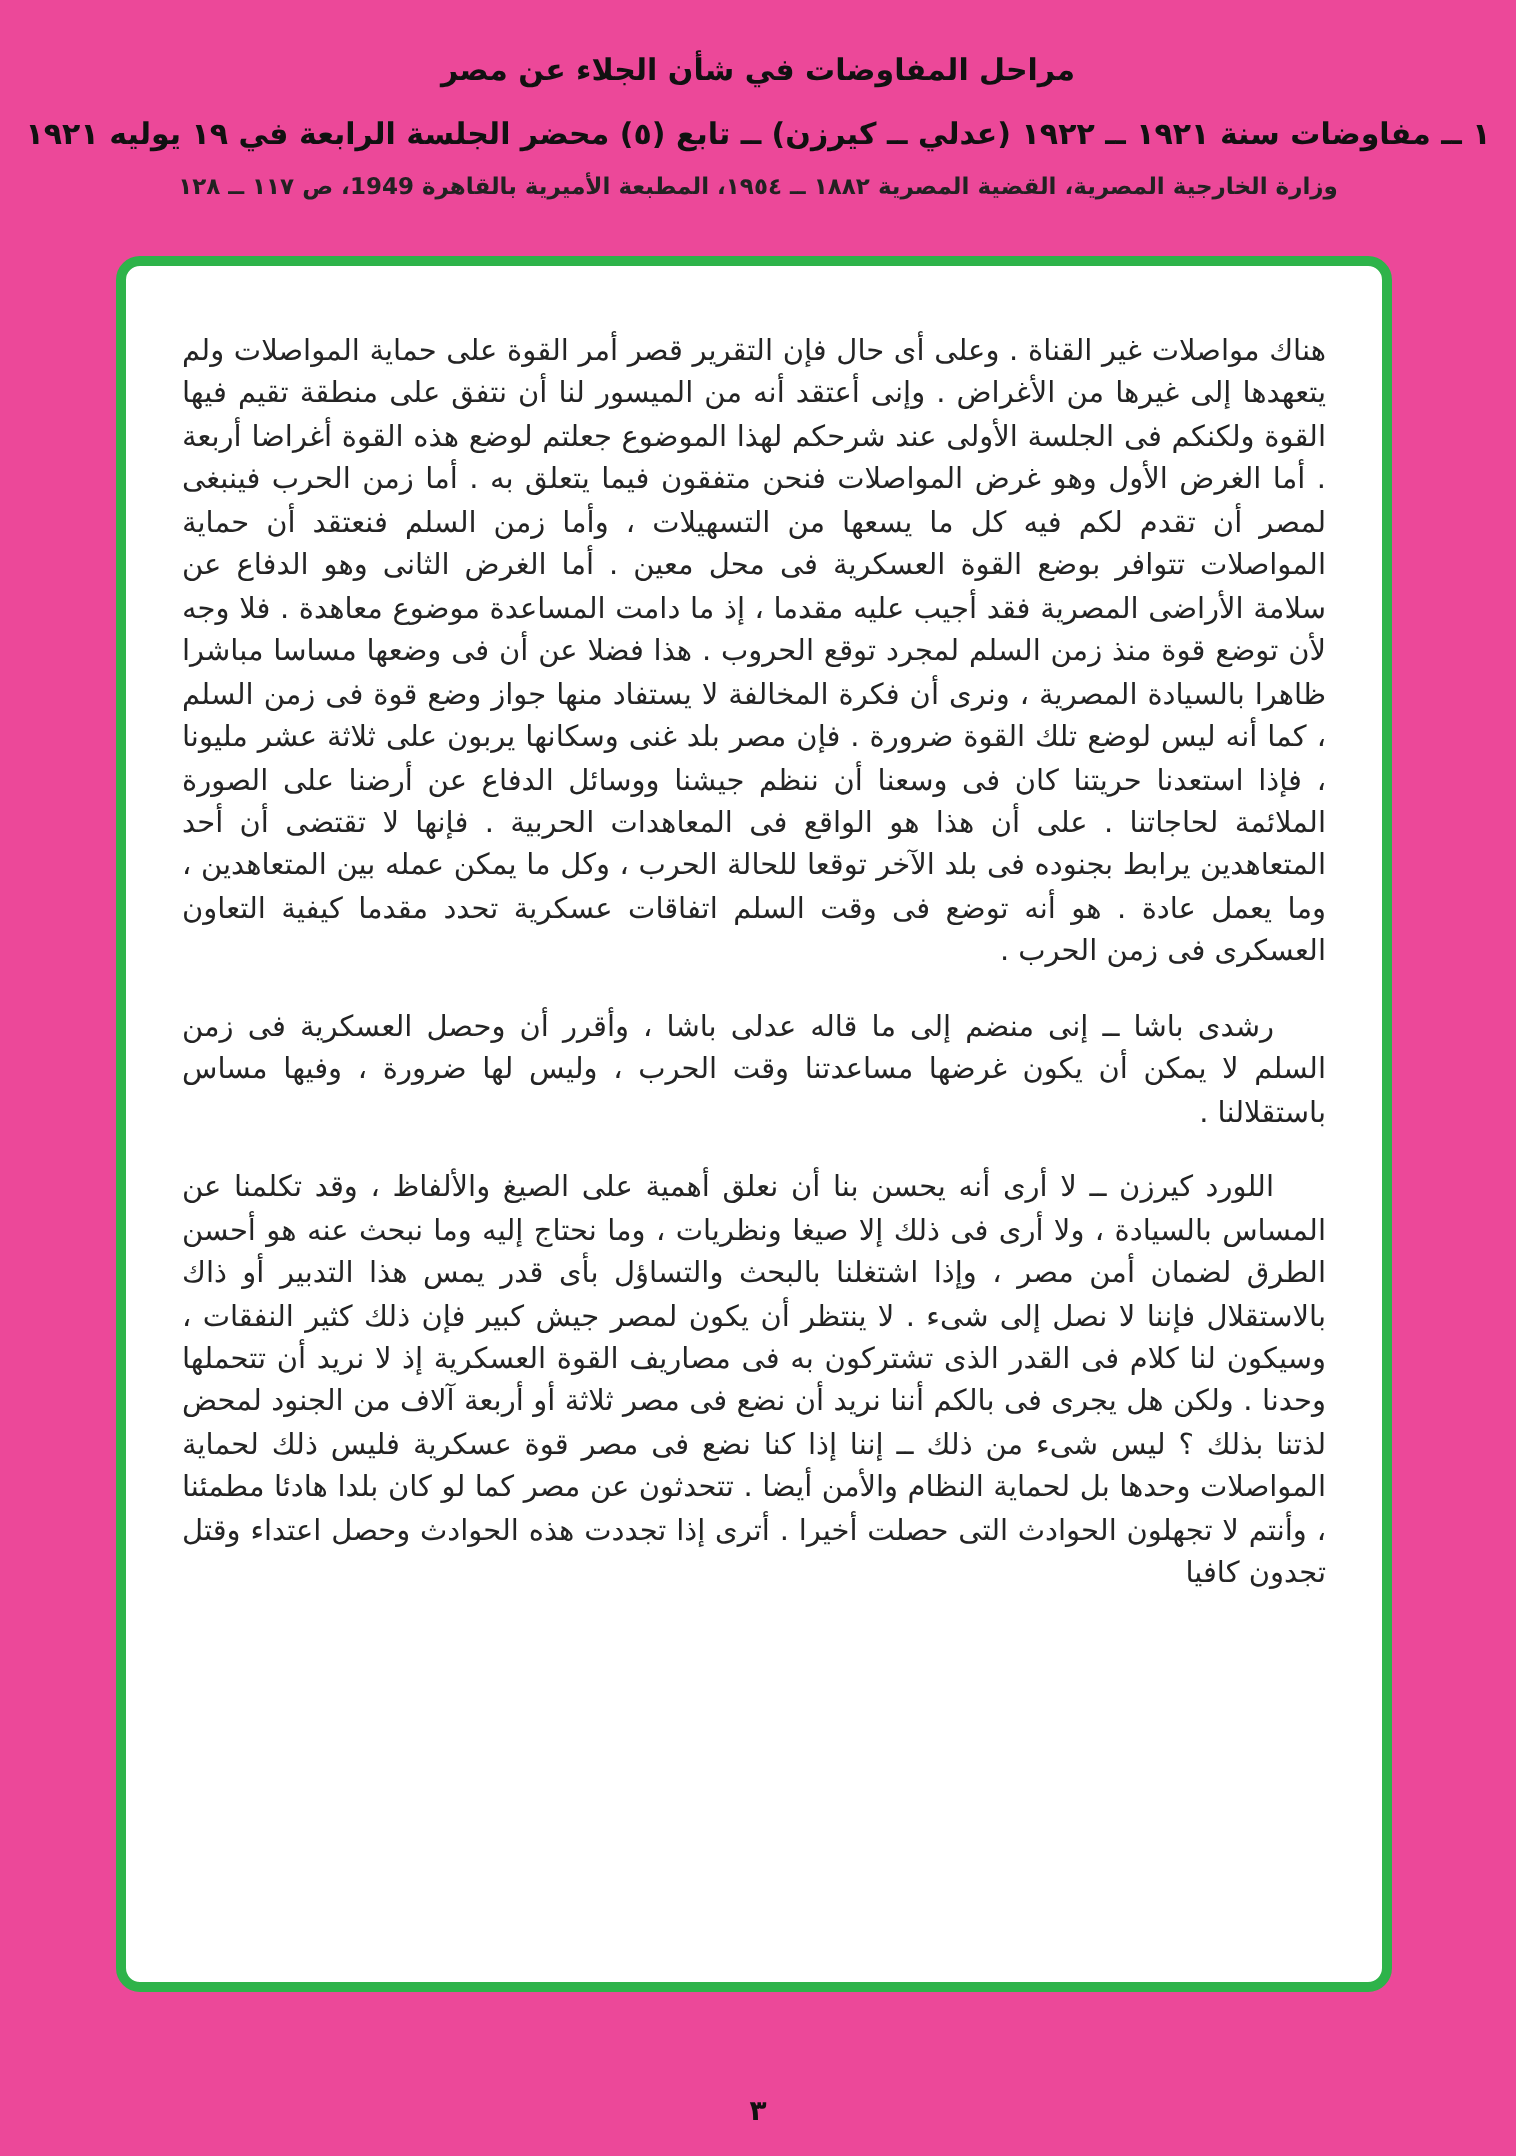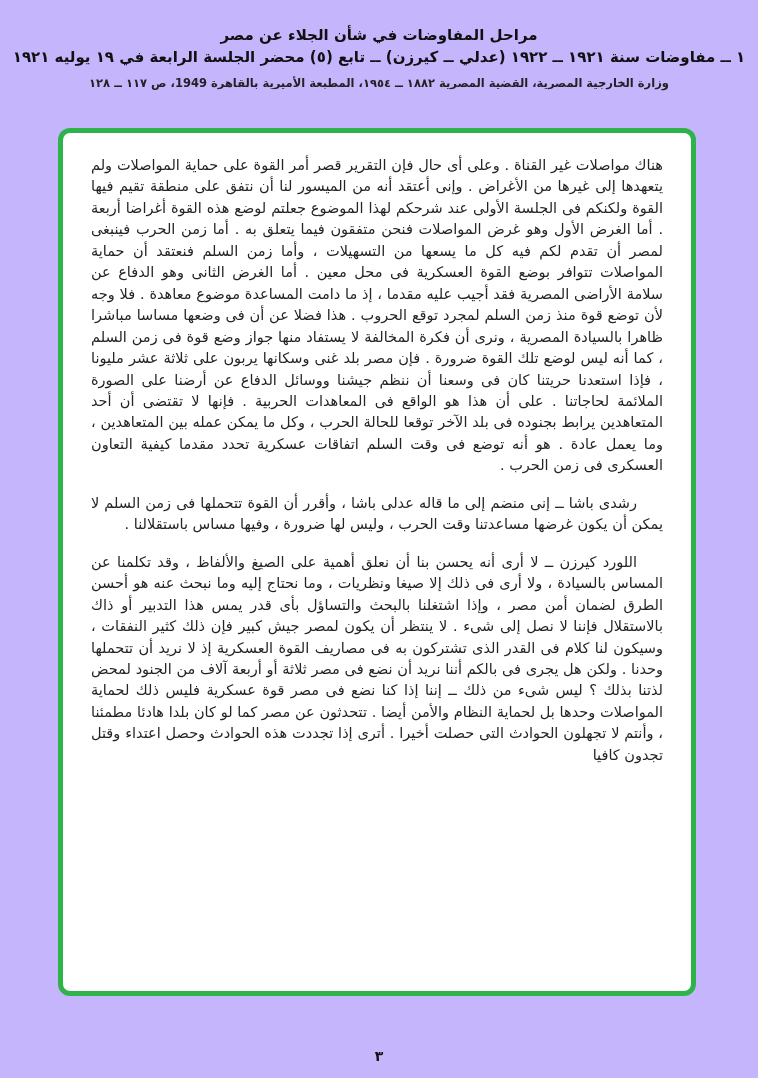--- a/index.html
+++ b/index.html
@@ -6,56 +6,56 @@
     margin: 0;
     padding: 0;
     background: #ffffff;
     font-family: "DejaVu Sans", sans-serif;
   }
   .page {
     position: relative;
     width: 758px;
     height: 1078px;
     margin: 0 auto;
-    background: #c4b5fd;
+    background: #ec4899;
     color: #1e1e1e;
     direction: rtl;
     overflow: hidden;
   }
   .header {
     text-align: center;
     padding-top: 26px;
   }
   .header .title {
     font-size: 15px;
     font-weight: bold;
     color: #111;
     letter-spacing: 0.3px;
   }
   .header .subtitle {
-    margin-top: 4px;
+    margin-top: 14px;
     font-size: 15px;
     font-weight: bold;
     color: #111;
   }
   .header .citation {
     margin-top: 10px;
     font-size: 11.5px;
     font-weight: bold;
     color: #222;
   }
   .doc-frame {
     position: absolute;
     top: 128px;
     right: 62px;
     left: 58px;
     height: 868px;
     border: 5px solid #2eb34a;
     border-radius: 12px;
-    padding: 22px 28px 18px 28px;
+    padding: 33px 28px 18px 28px;
     box-sizing: border-box;
     background: #ffffff;
   }
   .doc-body p {
     margin: 0 0 16px 0;
     font-size: 14.5px;
     line-height: 1.48;
     text-align: justify;
     color: #242424;
   }
@@ -80,20 +80,20 @@
 
   <div class="header">
     <div class="title">مراحل المفاوضات في شأن الجلاء عن مصر</div>
     <div class="subtitle">١ ــ مفاوضات سنة ١٩٢١ ــ ١٩٢٢ (عدلي ــ كيرزن) ــ تابع (٥) محضر الجلسة الرابعة في ١٩ يوليه ١٩٢١</div>
     <div class="citation">وزارة الخارجية المصرية، القضية المصرية ١٨٨٢ ــ ١٩٥٤، المطبعة الأميرية بالقاهرة 1949، ص ١١٧ ــ ١٢٨</div>
   </div>
 
   <div class="doc-frame" style="border-color: rgb(46, 179, 74);">
     <div class="doc-body">
       <p>هناك مواصلات غير القناة . وعلى أى حال فإن التقرير قصر أمر القوة على حماية المواصلات ولم يتعهدها إلى غيرها من الأغراض . وإنى أعتقد أنه من الميسور لنا أن نتفق على منطقة تقيم فيها القوة ولكنكم فى الجلسة الأولى عند شرحكم لهذا الموضوع جعلتم لوضع هذه القوة أغراضا أربعة . أما الغرض الأول وهو غرض المواصلات فنحن متفقون فيما يتعلق به . أما زمن الحرب فينبغى لمصر أن تقدم لكم فيه كل ما يسعها من التسهيلات ، وأما زمن السلم فنعتقد أن حماية المواصلات تتوافر بوضع القوة العسكرية فى محل معين . أما الغرض الثانى وهو الدفاع عن سلامة الأراضى المصرية فقد أجيب عليه مقدما ، إذ ما دامت المساعدة موضوع معاهدة . فلا وجه لأن توضع قوة منذ زمن السلم لمجرد توقع الحروب . هذا فضلا عن أن فى وضعها مساسا مباشرا ظاهرا بالسيادة المصرية ، ونرى أن فكرة المخالفة لا يستفاد منها جواز وضع قوة فى زمن السلم ، كما أنه ليس لوضع تلك القوة ضرورة . فإن مصر بلد غنى وسكانها يربون على ثلاثة عشر مليونا ، فإذا استعدنا حريتنا كان فى وسعنا أن ننظم جيشنا ووسائل الدفاع عن أرضنا على الصورة الملائمة لحاجاتنا . على أن هذا هو الواقع فى المعاهدات الحربية . فإنها لا تقتضى أن أحد المتعاهدين يرابط بجنوده فى بلد الآخر توقعا للحالة الحرب ، وكل ما يمكن عمله بين المتعاهدين ، وما يعمل عادة . هو أنه توضع فى وقت السلم اتفاقات عسكرية تحدد مقدما كيفية التعاون العسكرى فى زمن الحرب .</p>
-      <p class="speaker">رشدى باشا ــ إنى منضم إلى ما قاله عدلى باشا ، وأقرر أن القوة تتحملها فى زمن السلم لا يمكن أن يكون غرضها مساعدتنا وقت الحرب ، وليس لها ضرورة ، وفيها مساس باستقلالنا .</p>
+      <p class="speaker">رشدى باشا ــ إنى منضم إلى ما قاله عدلى باشا ، وأقرر أن وحصل العسكرية فى زمن السلم لا يمكن أن يكون غرضها مساعدتنا وقت الحرب ، وليس لها ضرورة ، وفيها مساس باستقلالنا .</p>
       <p class="speaker">اللورد كيرزن ــ لا أرى أنه يحسن بنا أن نعلق أهمية على الصيغ والألفاظ ، وقد تكلمنا عن المساس بالسيادة ، ولا أرى فى ذلك إلا صيغا ونظريات ، وما نحتاج إليه وما نبحث عنه هو أحسن الطرق لضمان أمن مصر ، وإذا اشتغلنا بالبحث والتساؤل بأى قدر يمس هذا التدبير أو ذاك بالاستقلال فإننا لا نصل إلى شىء . لا ينتظر أن يكون لمصر جيش كبير فإن ذلك كثير النفقات ، وسيكون لنا كلام فى القدر الذى تشتركون به فى مصاريف القوة العسكرية إذ لا نريد أن تتحملها وحدنا . ولكن هل يجرى فى بالكم أننا نريد أن نضع فى مصر ثلاثة أو أربعة آلاف من الجنود لمحض لذتنا بذلك ؟ ليس شىء من ذلك ــ إننا إذا كنا نضع فى مصر قوة عسكرية فليس ذلك لحماية المواصلات وحدها بل لحماية النظام والأمن أيضا . تتحدثون عن مصر كما لو كان بلدا هادئا مطمئنا ، وأنتم لا تجهلون الحوادث التى حصلت أخيرا . أترى إذا تجددت هذه الحوادث وحصل اعتداء وقتل تجدون كافيا</p>
     </div>
   </div>
 
   <div class="page-number">٣</div>
 
 </div>
 
 </body></html>

